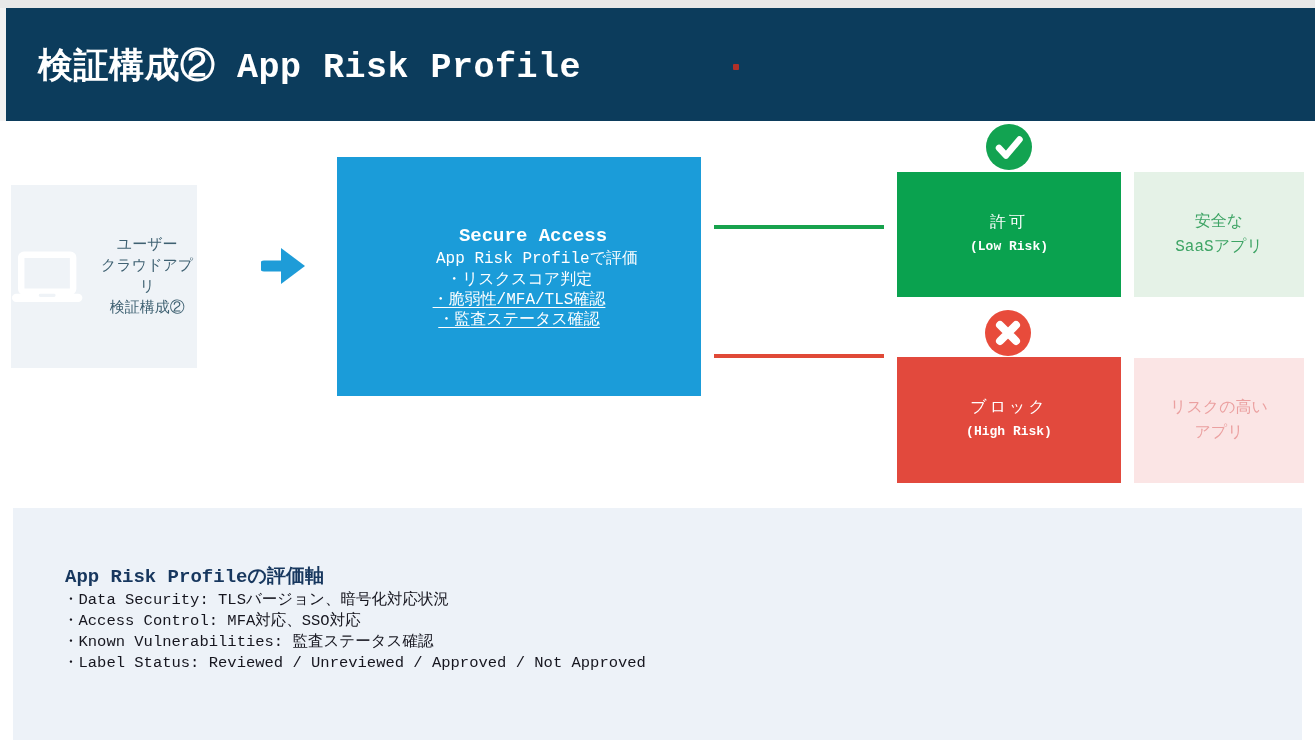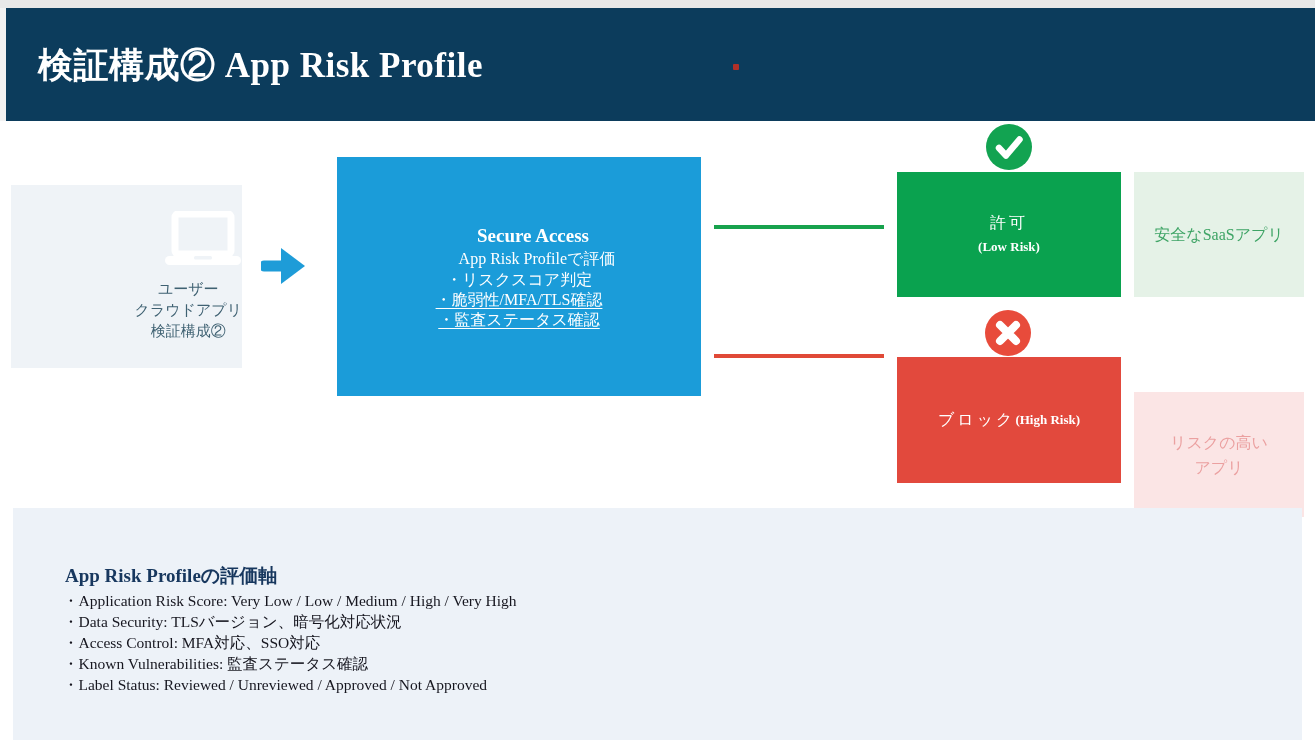--- a/index.html
+++ b/index.html
@@ -1,27 +1,27 @@
 <!DOCTYPE html>
 <html><head>
 <meta charset="utf-8">
 <style>
   html,body{margin:0;padding:0;background:#ffffff;}
   .slide{position:relative;width:1315px;height:752px;background:#ffffff;overflow:hidden;
-         font-family:Liberation Serif, serif;}
+         font-family:Liberation Mono, monospace;}
   .top-strip{position:absolute;top:0;left:0;width:1315px;height:8px;background:#e8e8e8;}
   .left-strip{position:absolute;top:8px;left:0;width:6px;height:113px;background:#f2f2f2;}
 
   .header{position:absolute;top:8px;left:6px;right:0;height:113px;background:#0c3c5c;}
   .header h1{margin:0;position:absolute;left:32px;top:50%;transform:translateY(-50%);
              color:#ffffff;font-size:35px;font-weight:700;letter-spacing:.5px;}
   .red-dot{position:absolute;left:727px;top:56px;width:6px;height:6px;background:#b03028;border-radius:1px;}
 
-  .user-box{position:absolute;left:11px;top:185px;width:231px;height:183px;background:#eff3f7;
-            display:flex;flex-direction:column;align-items:flex-end;justify-content:center;gap:14px;}
+  .user-box{position:absolute;left:11px;top:185px;width:186px;height:183px;background:#eff3f7;
+            display:flex;flex-direction:row;align-items:center;justify-content:center;gap:14px;}
   .user-text{color:#3f6172;font-size:15px;line-height:21px;text-align:center;}
 
   .flow-arrow{position:absolute;left:261px;top:243px;width:46px;height:46px;}
 
   .secure-box{position:absolute;left:337px;top:157px;width:364px;height:239px;background:#1b9cd9;
               display:flex;flex-direction:column;align-items:center;justify-content:center;
               color:#ffffff;text-align:center;}
   .secure-title{font-size:19px;font-weight:700;line-height:24px;margin-left:28px;}
   .secure-sub{font-size:16px;line-height:22px;margin-left:36px;}
   .secure-bullet{font-size:16px;line-height:20px;}
@@ -31,30 +31,30 @@
   .connector.green{left:714px;top:225px;width:170px;background:#17a24d;}
   .connector.red{left:714px;top:354px;width:170px;background:#e04937;}
 
   .badge{position:absolute;width:46px;height:46px;}
   .badge.check{left:986px;top:124px;}
   .badge.cross{left:985px;top:310px;}
 
   .allow-box{position:absolute;left:897px;top:172px;width:224px;height:125px;background:#0aa24f;
              display:flex;flex-direction:column;align-items:center;justify-content:center;color:#fff;text-align:left;}
   .block-box{position:absolute;left:897px;top:357px;width:224px;height:126px;background:#e2493d;
-             display:flex;flex-direction:row;align-items:center;justify-content:center;color:#fff;text-align:center;}
+             display:flex;flex-direction:column;align-items:center;justify-content:center;color:#fff;text-align:center;}
   .jp-line{font-size:16px;line-height:24px;letter-spacing:3px;}
   .en-line{font-size:13px;line-height:24px;font-weight:700;}
 
   .safe-box{position:absolute;left:1134px;top:172px;width:170px;height:125px;background:#e5f2e7;
-            display:flex;flex-direction:row;align-items:center;justify-content:center;
+            display:flex;flex-direction:column;align-items:center;justify-content:center;
             color:#3ea465;font-size:16px;line-height:25px;text-align:center;}
   .risky-box{position:absolute;left:1134px;top:358px;width:170px;height:125px;background:#fbe5e5;
              display:flex;flex-direction:column;align-items:center;justify-content:center;
-             color:#eba0a0;font-size:16px;line-height:25px;text-align:center;margin-top:34px;}
+             color:#eba0a0;font-size:16px;line-height:25px;text-align:center;}
 
   .criteria-panel{position:absolute;left:13px;top:508px;width:1289px;height:232px;background:#edf2f8;}
   .criteria-heading{position:absolute;left:52px;top:55px;color:#17375e;font-size:19px;font-weight:700;}
   .criteria-list{position:absolute;left:50px;top:82px;color:#16161f;font-size:15.5px;line-height:21px;}
 </style>
 </head>
 <body>
 
 <div class="slide">
   <div class="top-strip"></div>
@@ -120,20 +120,19 @@
   </div>
 
   <div class="risky-box">
     <div>リスクの高い</div>
     <div>アプリ</div>
   </div>
 
   <div class="criteria-panel">
     <div class="criteria-heading">App Risk Profileの評価軸</div>
     <div class="criteria-list">
-      <div>・Application Risk Score: Very Low / Low / Medium / High / Very High</div>
       <div>・Data Security: TLSバージョン、暗号化対応状況</div>
       <div>・Access Control: MFA対応、SSO対応</div>
       <div>・Known Vulnerabilities: 監査ステータス確認</div>
       <div>・Label Status: Reviewed / Unreviewed / Approved / Not Approved</div>
     </div>
   </div>
 </div>
 
 </body></html>

